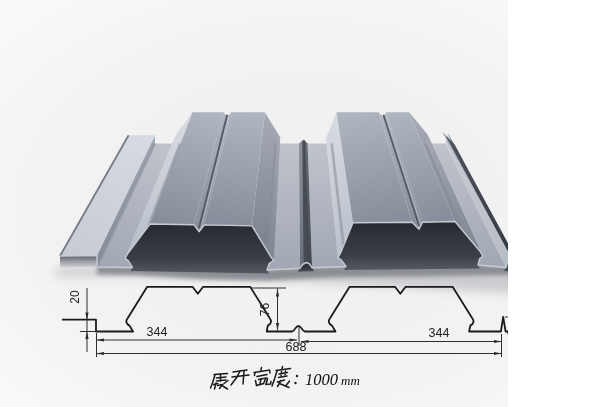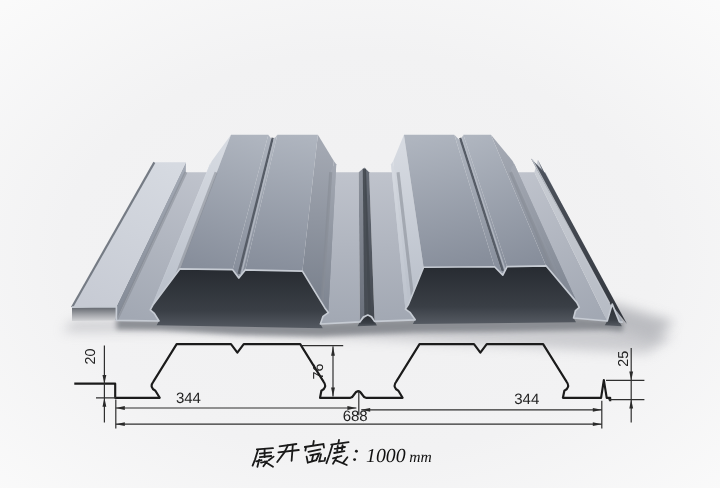--- a/index.html
+++ b/index.html
@@ -1,16 +1,16 @@
 <!DOCTYPE html>
 <html><head><meta charset="utf-8">
 <style>
 html,body{margin:0;padding:0;background:#fff;}
-#page{position:relative;width:600px;height:407px;overflow:hidden;
- font-family:"Liberation Sans",sans-serif;background:#fdba74;}
+#page{position:relative;width:508px;height:407px;overflow:hidden;
+ font-family:"Liberation Sans",sans-serif;background:#a21caf;}
 </style></head>
 <body>
 
 <div id="page">
 <svg width="600" height="407" viewBox="0 0 600 407">
 <defs>
 <radialGradient id="bgg" cx="0.5" cy="0.52" r="0.75">
  <stop offset="0" stop-color="#f0f0f1"></stop>
  <stop offset="0.55" stop-color="#f2f2f3"></stop>
  <stop offset="1" stop-color="#fbfbfb"></stop>

